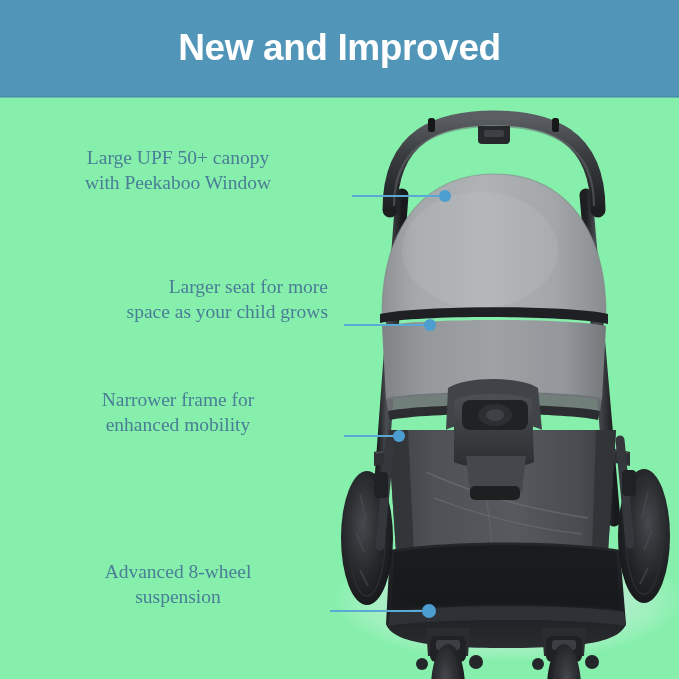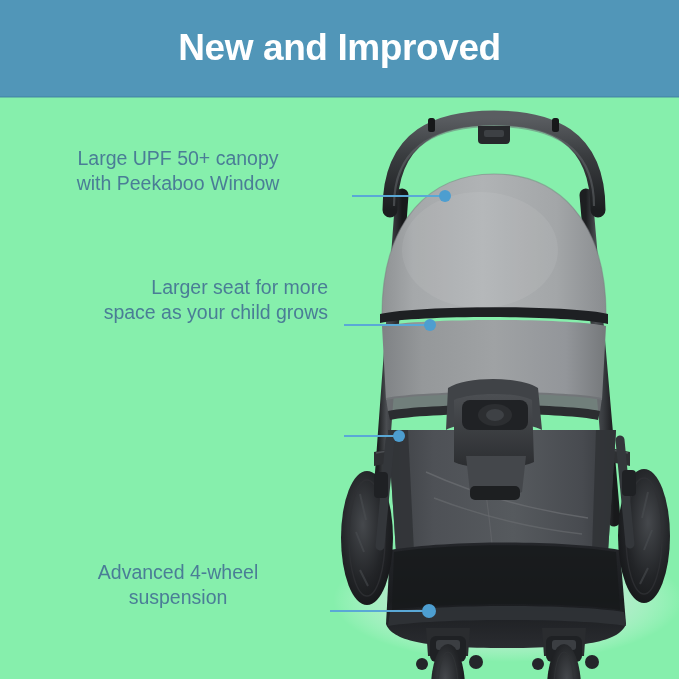--- a/index.html
+++ b/index.html
@@ -48,20 +48,21 @@
 
   
   .callout {
     position: absolute;
     color: #4a7d96;
     font-size: 19.5px;
     line-height: 1.28;
     text-align: center;
     font-weight: 400;
     white-space: pre-line;
+    font-family: Liberation Serif, serif;
   }
   #callout-0 { left: 28px; top: 146px;  width: 300px; }
   #callout-1 { left: 28px; top: 275px;  width: 300px; }
   #callout-2 { left: 28px; top: 388px;  width: 300px; }
   #callout-3 { left: 28px; top: 560px;  width: 300px; }
 
   
   #leaders {
     position: absolute;
     left: 0; top: 0;
@@ -267,16 +268,18 @@
     <g>
       <line id="ln3" x1="330" y1="611" x2="429" y2="611" stroke="#5aa8d6" stroke-width="2.2"></line>
       <circle id="dt3" cx="429" cy="611" r="7" fill="#4d9ed0"></circle>
     </g>
   </svg>
 
   <div class="callout" id="callout-0" style="color: rgb(74, 125, 150);">Large UPF 50+ canopy
 with Peekaboo Window</div>
   <div class="callout" id="callout-1" style="color: rgb(74, 125, 150); text-align: right;">Larger seat for more
 space as your child grows</div>
-  <div class="callout" id="callout-3" style="color: rgb(74, 125, 150);">Advanced 4-wheel
+  <div class="callout" id="callout-2" style="color: rgb(74, 125, 150);">Narrower frame for
+enhanced mobility</div>
+  <div class="callout" id="callout-3" style="color: rgb(74, 125, 150);">Advanced 8-wheel
 suspension</div>
 
 </div>
 
 </body></html>

